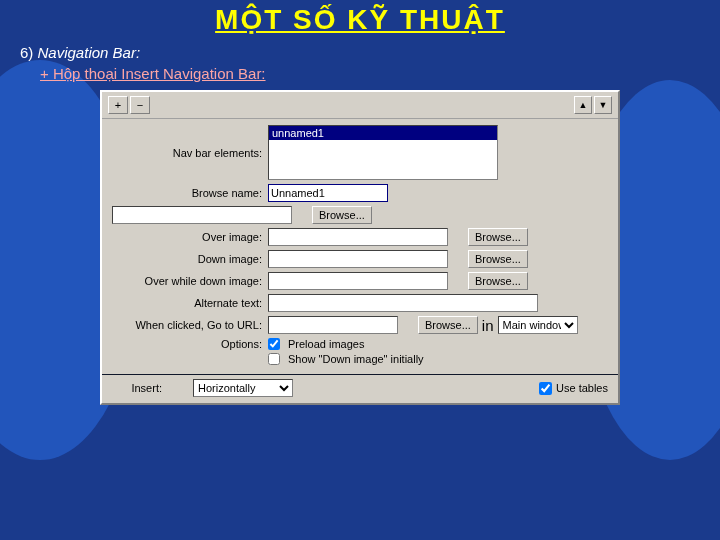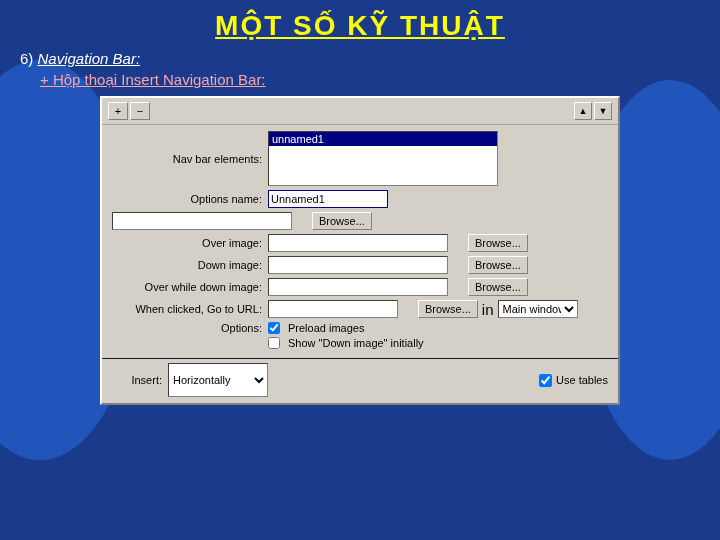--- a/index.html
+++ b/index.html
@@ -30,40 +30,39 @@
       width: 180px;
       height: 380px;
       background: #2255bb;
       border-radius: 50%;
       z-index: 0;
     }
 
     .content {
       position: relative;
       z-index: 1;
-      padding: 10px 20px 10px 20px;
+      padding: 4px 20px 10px 20px;
     }
 
     .page-title {
       text-align: center;
       color: #ffff00;
       font-size: 28px;
       font-weight: bold;
       text-decoration: underline;
       margin-bottom: 8px;
       letter-spacing: 2px;
     }
 
     .subtitle {
       color: white;
       font-size: 15px;
       margin-bottom: 4px;
     }
     .subtitle .nav-bar-text {
-      text-decoration: underline;
       font-style: italic;
     }
     .subtitle2 {
       color: #fca5a5;
       font-size: 15px;
       margin-bottom: 8px;
       margin-left: 20px;
     }
     .subtitle2 .insert-nav-text {
       text-decoration: underline;
@@ -221,23 +220,24 @@
       font-size: 11px;
       text-align: right;
       min-width: 50px;
     }
 
     .footer-select {
       border: 1px solid #808080;
       border-top-color: #404040;
       border-left-color: #404040;
       background: white;
-      height: 34px;
+      height: 18px;
       font-size: 11px;
       width: 100px;
+      margin-left: 25px;
     }
 
     .footer-checkbox-label {
       display: flex;
       align-items: center;
       gap: 4px;
       font-size: 11px;
       margin-left: auto;
     }
 
@@ -293,21 +293,21 @@
     <div class="dialog-body">
 
       <div class="form-row">
         <div class="form-label">Nav bar elements:</div>
         <div class="nav-list-box">
           <div class="nav-list-item">unnamed1</div>
         </div>
       </div>
 
       <div class="form-row">
-        <div class="form-label">Options name:</div>
+        <div class="form-label">Browse name:</div>
         <input class="input-name" type="text" value="Unnamed1" style="">
       </div>
 
       <div class="form-row">
         <input class="form-input input-medium" type="text" value="" style="">
         <button class="btn-browse">Browse...</button>
       </div>
 
       <div class="form-row">
         <div class="form-label">Over image:</div>
@@ -320,20 +320,24 @@
         <input class="form-input input-medium" type="text" value="" style="">
         <button class="btn-browse">Browse...</button>
       </div>
 
       <div class="form-row">
         <div class="form-label">Over while down image:</div>
         <input class="form-input input-medium" type="text" value="" style="">
         <button class="btn-browse">Browse...</button>
       </div>
 
+      <div class="form-row">
+        <div class="form-label">Alternate text:</div>
+        <input class="form-input alt-input" type="text" value="" style="">
+      </div>
 
       <div class="form-row">
         <div class="form-label">When clicked, Go to URL:</div>
         <input class="form-input url-input" type="text" value="" style="">
         <button class="btn-browse">Browse...</button>
         <span class="in-label" style="margin-left:4px;margin-right:4px;">in</span>
         <select class="main-window-select">
           <option>Main window</option>
         </select>
       </div>

